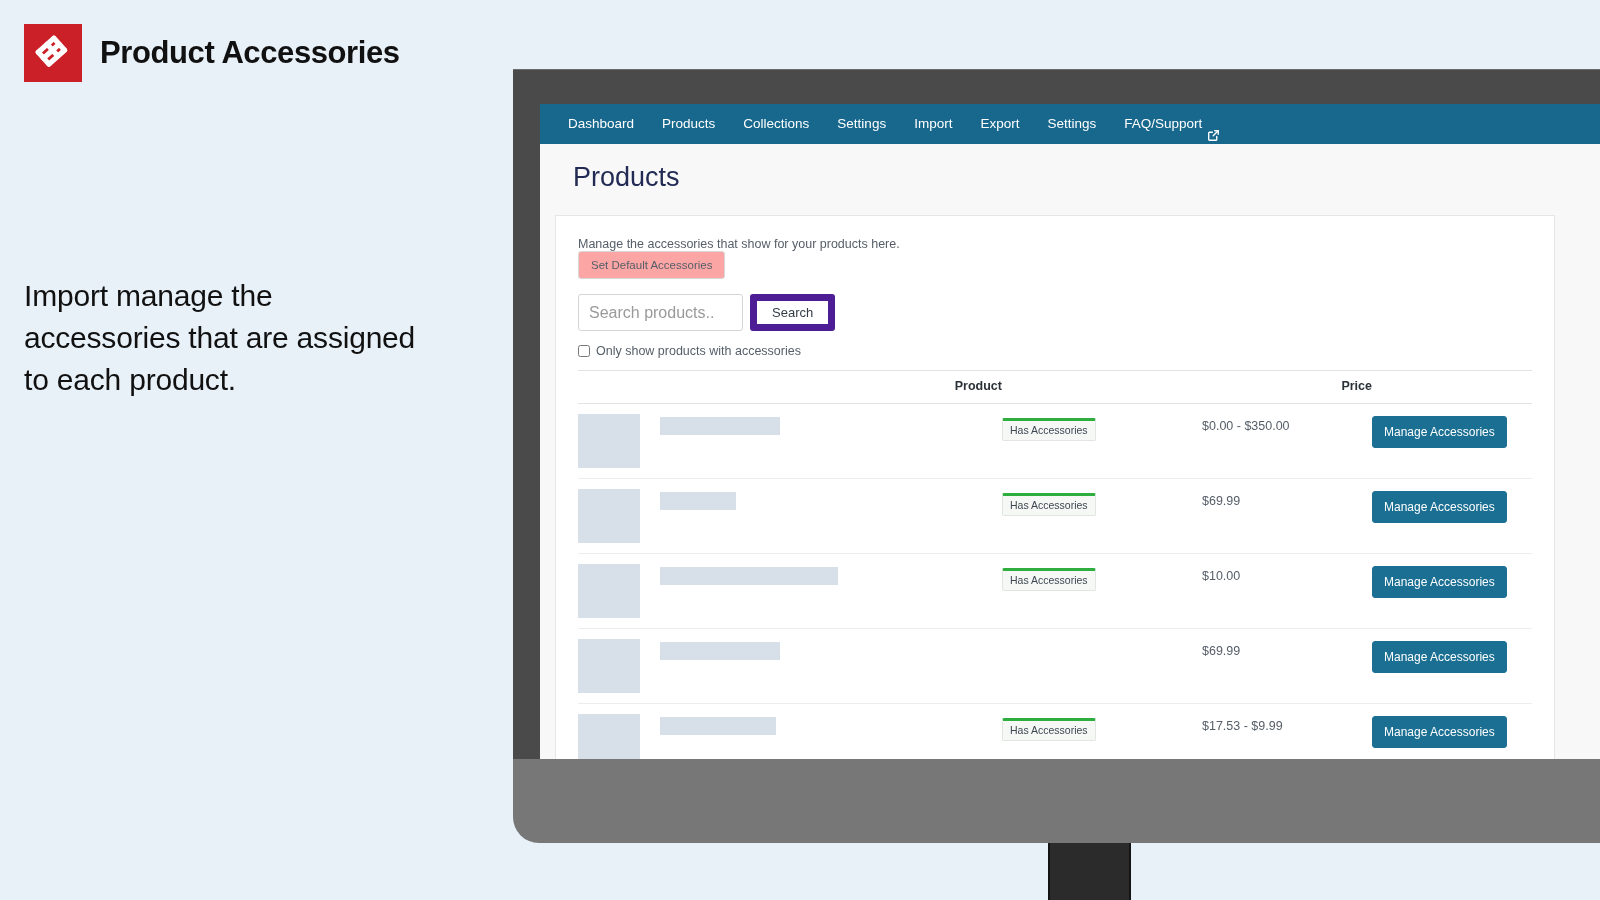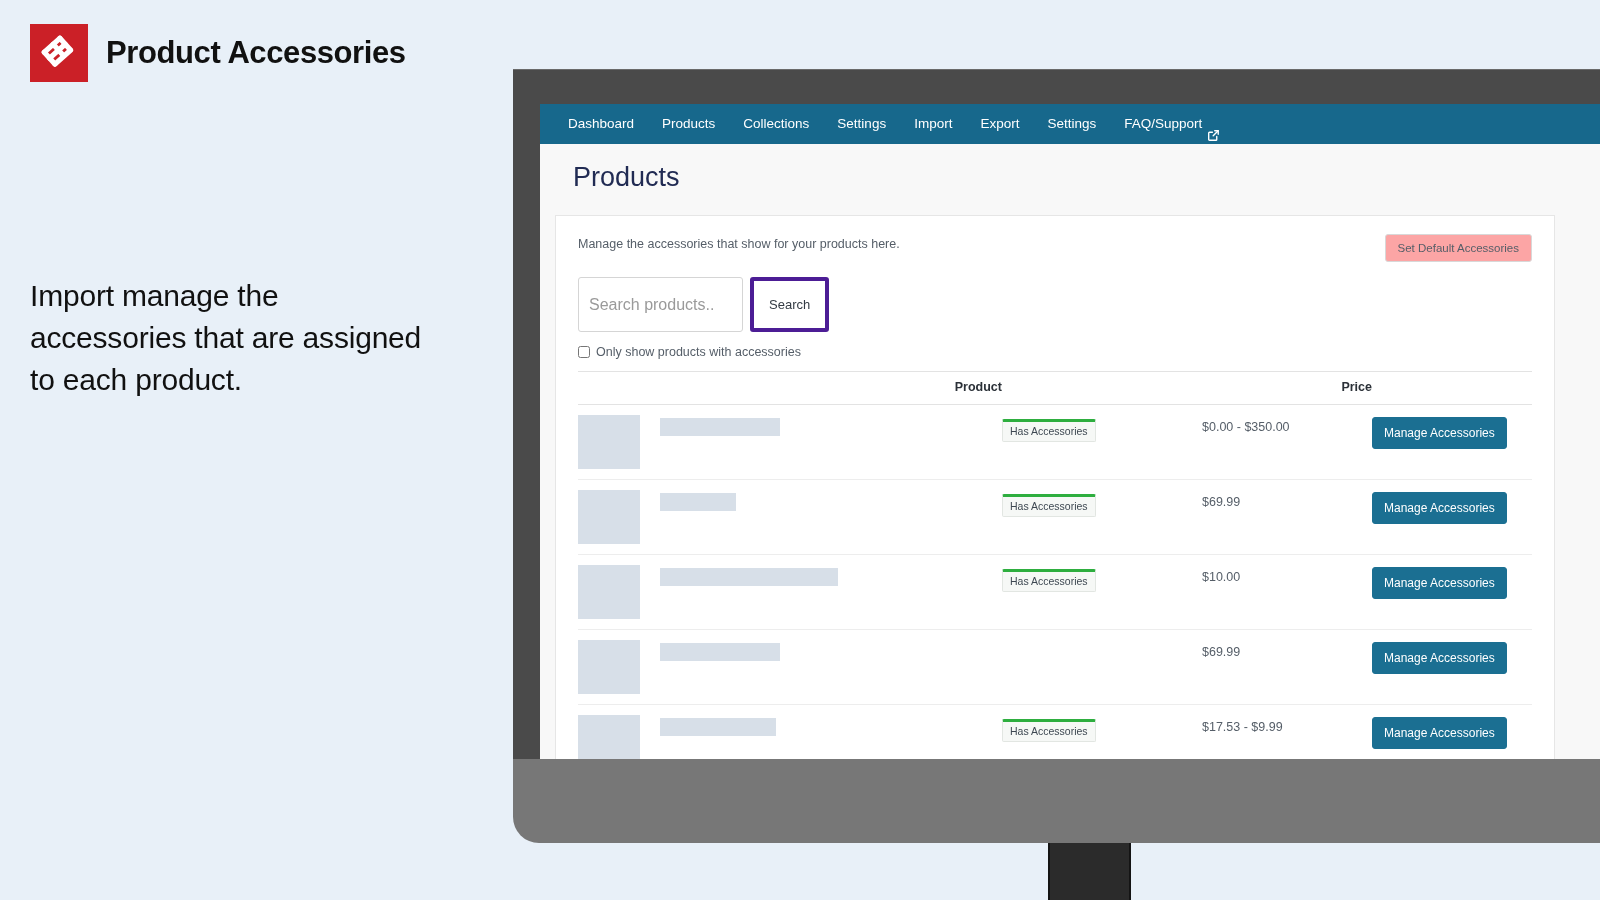--- a/index.html
+++ b/index.html
@@ -13,21 +13,21 @@
 
   body {
     font-family: "Liberation Sans", sans-serif;
     background: #e8f0f8;
     position: relative;
   }
 
   
   .left-panel {
     position: absolute;
-    left: 6px; top: 0;
+    left: 0; top: 0;
     width: 520px; height: 884px;
   }
 
   .brand {
     position: absolute;
     left: 24px; top: 24px;
     display: flex;
     align-items: center;
     gap: 18px;
   }
@@ -151,20 +151,21 @@
     border: 1px solid #e6e6e6;
     border-bottom: none;
     padding: 18px 22px 0 22px;
     min-height: 460px;
   }
 
   .card-top {
     display: flex;
     justify-content: space-between;
     align-items: flex-start;
+    flex-direction: column;
   }
 
   .card-desc {
     font-size: 12.5px;
     color: #555e68;
     padding-top: 3px;
   }
 
   .btn-default {
     font-family: Liberation Sans, sans-serif;
@@ -195,23 +196,23 @@
     outline: none;
     background: #ffffff;
   }
   .search-input::placeholder { color: #9a9a9a; }
 
   .btn-search {
     font-family: "Liberation Sans", sans-serif;
     font-size: 13px;
     color: #333b44;
     background: #ffffff;
-    border: 4px solid #4c1d95;
+    border: 7px solid #4c1d95;
     border-radius: 3px;
-    padding: 16px 15px;
+    padding: 4px 15px;
     cursor: pointer;
   }
 
   .filter-row {
     display: flex;
     align-items: center;
     gap: 6px;
     margin-top: 13px;
     font-size: 12.5px;
     color: #555e68;

